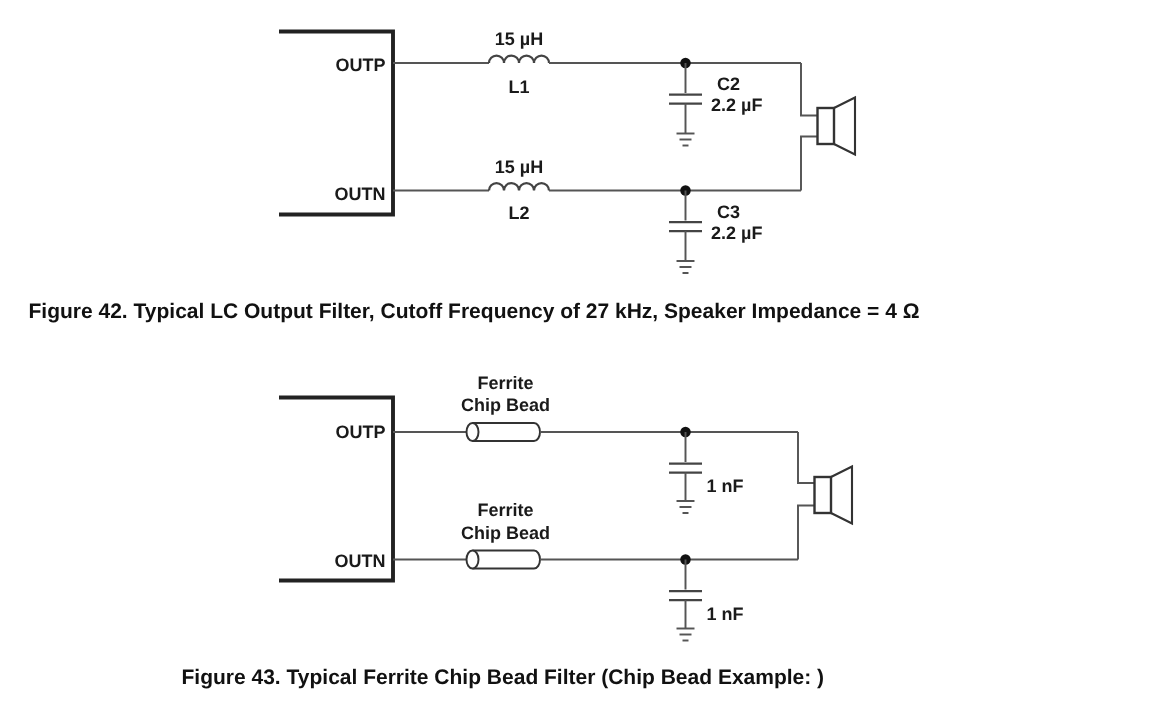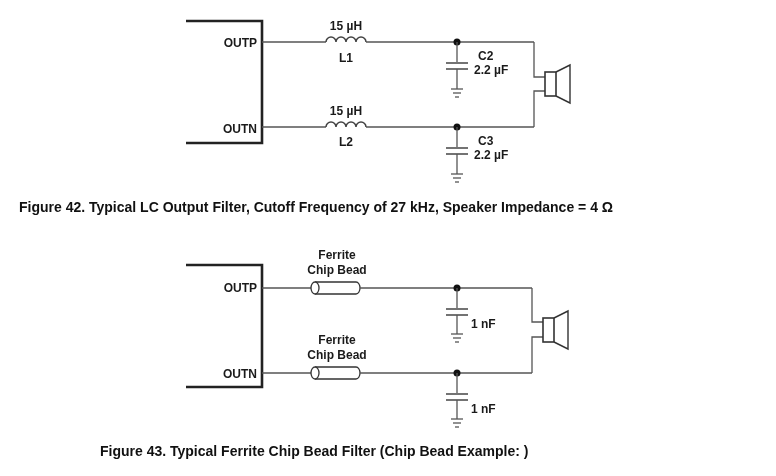--- a/index.html
+++ b/index.html
@@ -121,13 +121,13 @@
     <path class="wire" d="M532 288 V322 H543"></path>
     <path class="wire" d="M532 373 V337 H543"></path>
     <g>
       <rect x="543" y="318" width="11" height="24" fill="none" stroke="#333" stroke-width="1.6"></rect>
       <path d="M554 318 L568 311 V349 L554 342" fill="none" stroke="#333" stroke-width="1.4"></path>
     </g>
   </g>
 </svg>
 
 <div class="cap" style="left:19px; top:199px;">Figure 42.  Typical LC Output Filter, Cutoff Frequency of 27 kHz, Speaker Impedance = 4 Ω</div>
-<div class="cap" style="left:100px; top:443px;">Figure 43.  Typical Ferrite Chip Bead Filter (Chip Bead Example: )</div>
+<div class="cap" style="left:121px; top:443px;">Figure 43.  Typical Ferrite Chip Bead Filter (Chip Bead Example: )</div>
 
 </body></html>

